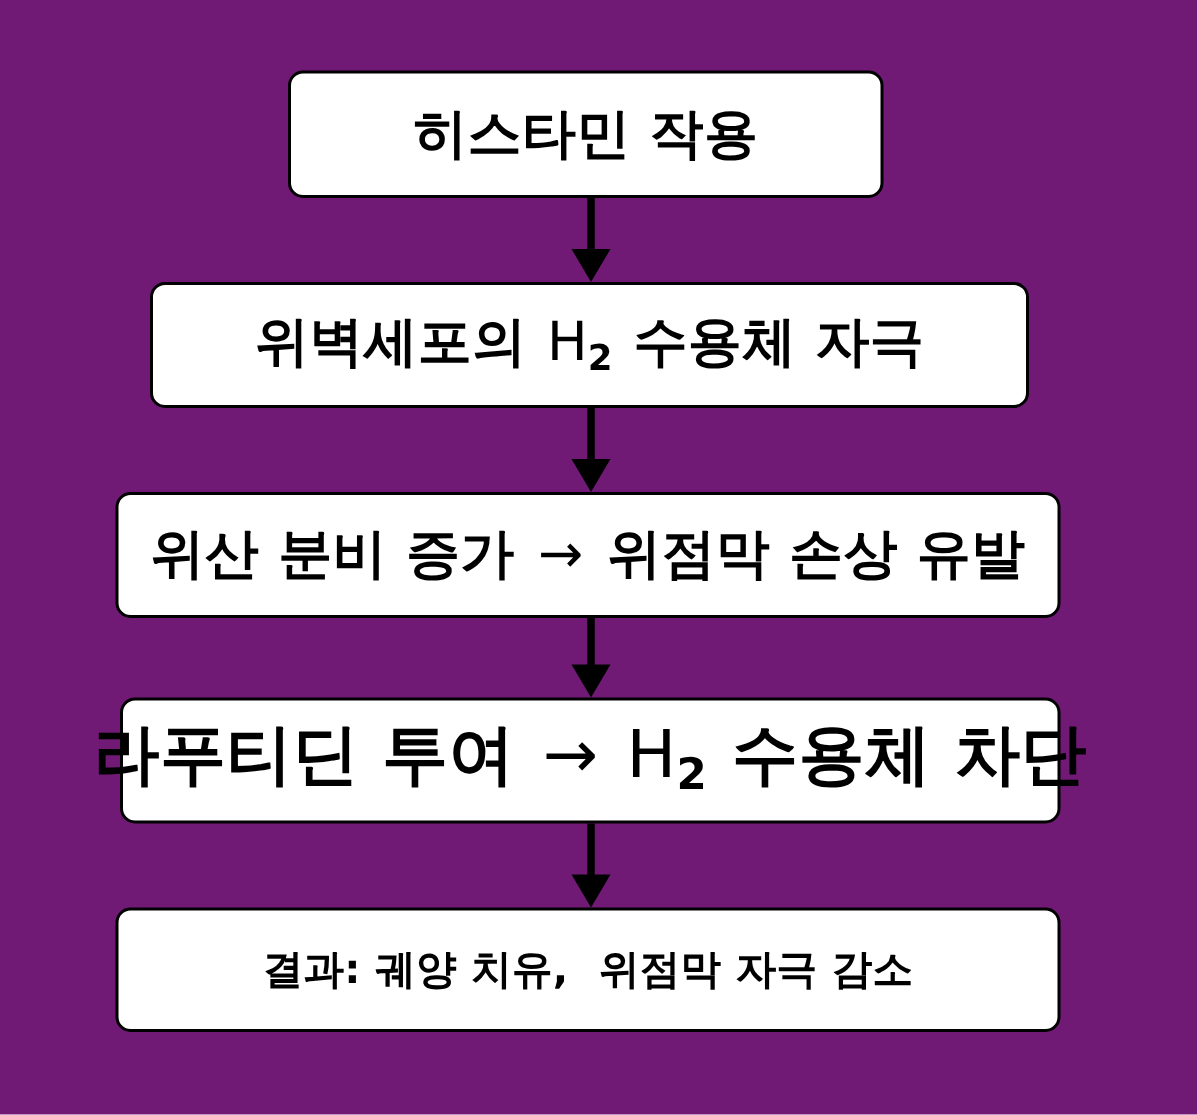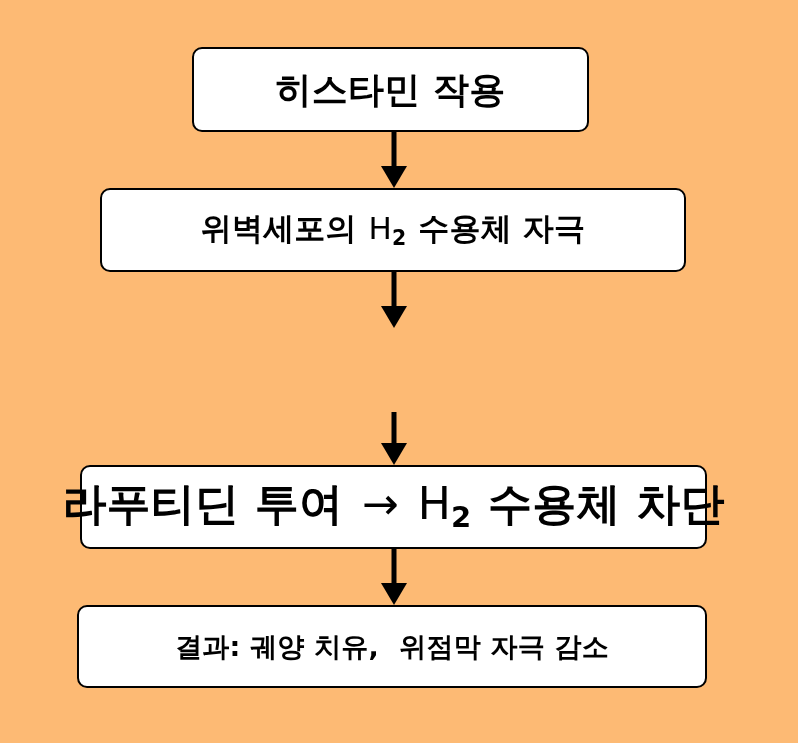--- a/index.html
+++ b/index.html
@@ -7,21 +7,21 @@
     padding: 0;
     background: #ffffff;
   }
   body {
     font-family: "DejaVu Sans", "Liberation Sans", sans-serif;
   }
   #canvas {
     position: relative;
     width: 798px;
     height: 743px;
-    background: #fdba74;
+    background: #701a75;
     overflow: hidden;
   }
   .node {
     position: absolute;
     box-sizing: border-box;
     background: #ffffff;
     border: 2px solid #000000;
     border-radius: 10px;
     display: flex;
     align-items: center;
@@ -98,21 +98,24 @@
       <div class="head"></div>
     </div>
     <div class="connector" style="left: 381px; top: 549px; height: 56px;">
       <div class="shaft" style="height: 36px;"></div>
       <div class="head"></div>
     </div>
     <div class="node" style="left: 192px; top: 47px; width: 397px; height: 85px;">
       <div class="node-label" style="font-size: 36px;"><span>히스타민 작용</span></div>
     </div>
     <div class="node" style="left: 100px; top: 188px; width: 586px; height: 84px;">
-      <div class="node-label" style="font-size: 31px;"><span>위벽세포의</span><span class="gap"></span><span class="lat">H</span><sub class="sub">2</sub><span class="gap"></span><span>수용체 자극</span></div>
+      <div class="node-label" style="font-size: 36px;"><span>위벽세포의</span><span class="gap"></span><span class="lat">H</span><sub class="sub">2</sub><span class="gap"></span><span>수용체 자극</span></div>
+    </div>
+    <div class="node" style="left: 77px; top: 328px; width: 630px; height: 84px;">
+      <div class="node-label" style="font-size: 36px;"><span>위산 분비 증가</span><span class="gap"></span><span class="arrow-sym">→</span><span class="gap"></span><span>위점막 손상 유발</span></div>
     </div>
     <div class="node" style="left: 80px; top: 465px; width: 627px; height: 84px;">
       <div class="node-label" style="font-size: 44px;"><span>라푸티딘 투여</span><span class="gap"></span><span class="arrow-sym">→</span><span class="gap"></span><span class="lat">H</span><sub class="sub">2</sub><span class="gap"></span><span>수용체 차단</span></div>
     </div>
     <div class="node" style="left: 77px; top: 605px; width: 630px; height: 83px;">
       <div class="node-label" style="font-size: 27px;"><span>결과: 궤양 치유,</span><span class="gap" style="width: 0.75em;"></span><span>위점막 자극 감소</span></div>
     </div>
   </div>
 
 </body></html>

